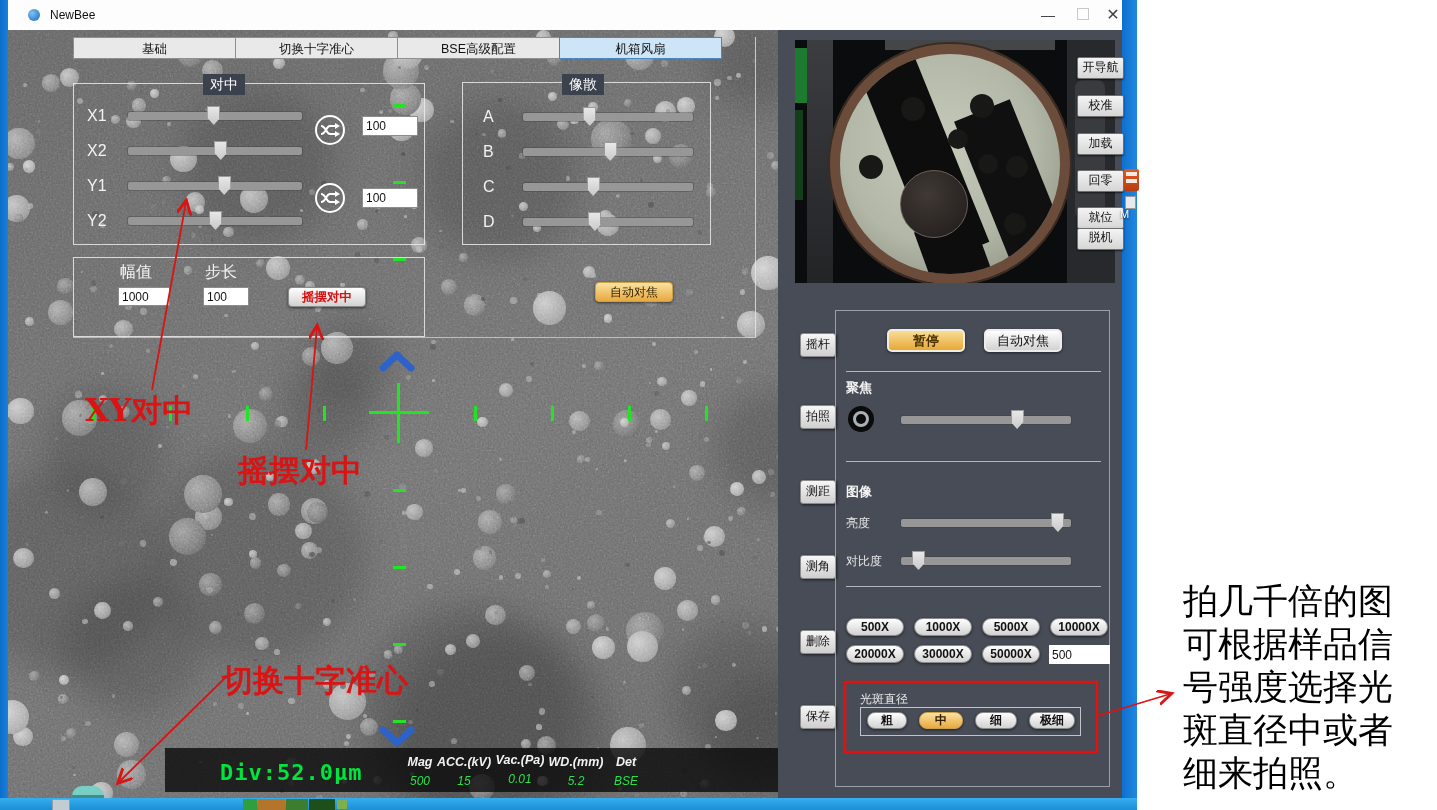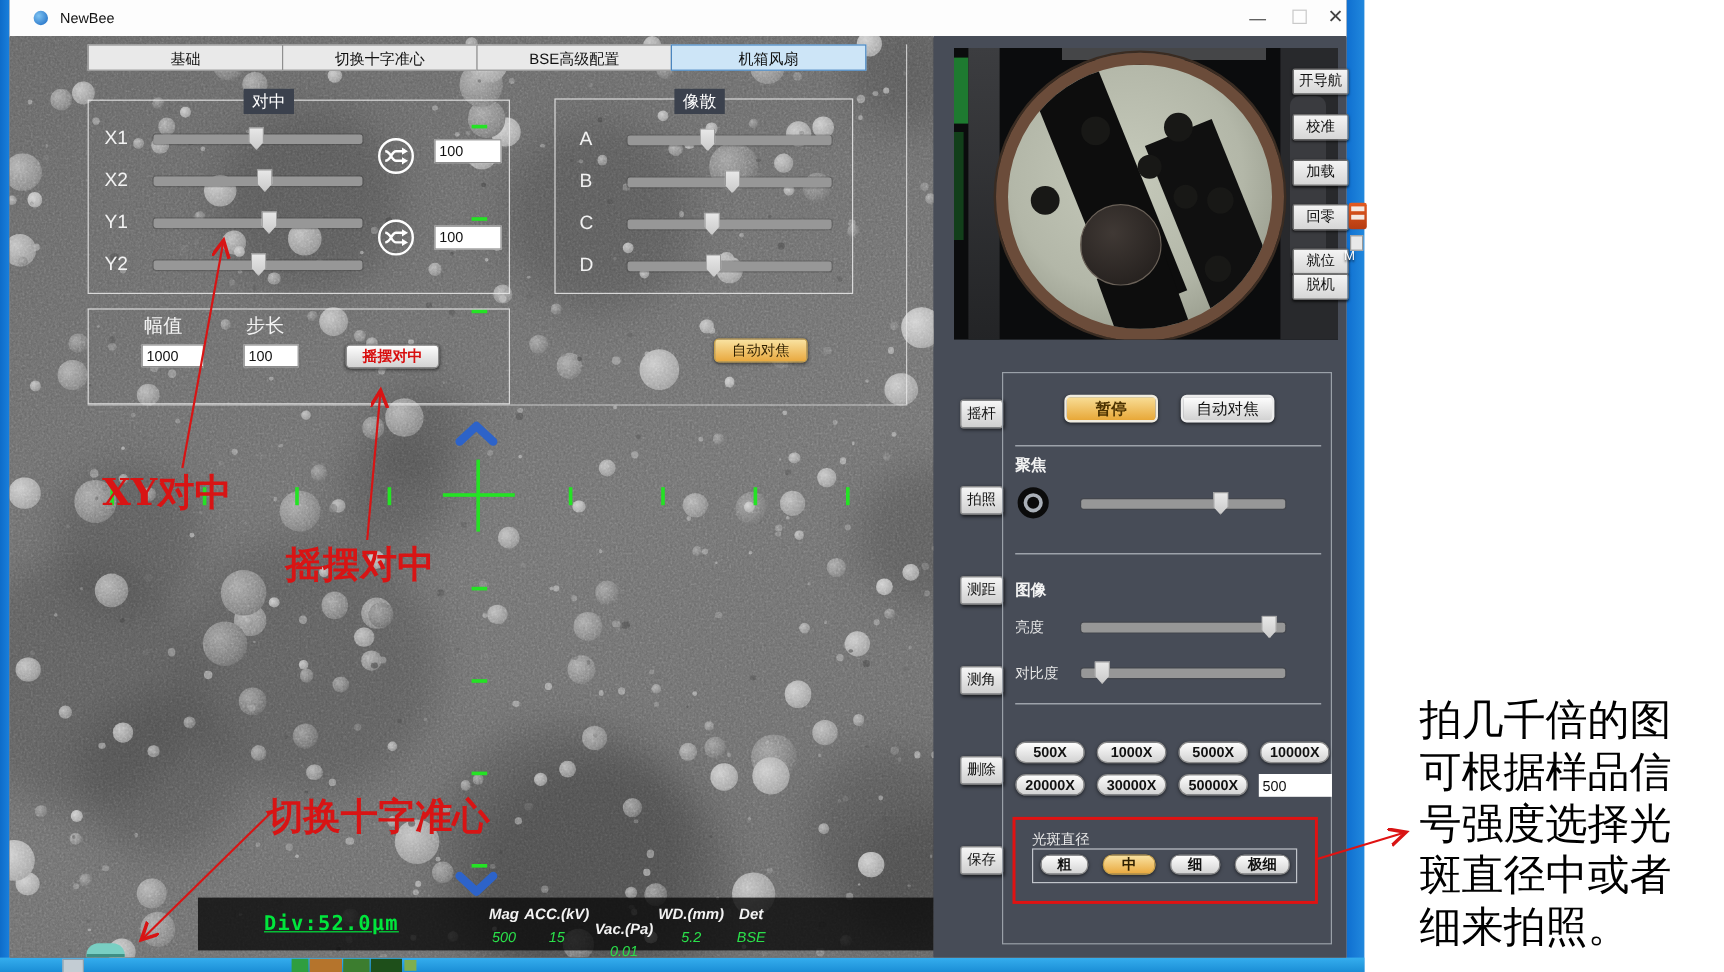--- a/index.html
+++ b/index.html
@@ -48,21 +48,21 @@
   .btn.lightbig{border:2px solid #ececec;border-radius:5px;}
   .btn.red-text{color:#d80f0f;font-weight:bold;}
 
   
   .vtick{width:3px;height:15px;background:#24e324;}
   .hdash{width:13px;height:3px;background:#24e324;}
   .chev{z-index:5;}
 
   
   #statusbar{background:rgba(8,8,8,.78);z-index:7;}
-  #div-text{font-family:"DejaVu Sans Mono",monospace;font-weight:bold;font-size:17px;color:#00e53c;letter-spacing:1px;text-decoration:underline;}
+  #div-text{font-family:"DejaVu Sans Mono",monospace;font-weight:bold;font-size:22px;color:#00e53c;letter-spacing:1px;}
   .scol{width:60px;text-align:center;}
   .scol .h{font-size:12.5px;font-weight:bold;font-style:italic;color:#f2f2f2;}
   .scol .v{font-size:12px;font-style:italic;color:#2ae04a;margin-top:5px;}
 
   
   .red-note{color:#d81414;font-family:"DejaVu Serif",serif;font-weight:bold;z-index:8;white-space:nowrap;}
 
   
   #rpanel{left:770px;top:30px;width:344px;height:768px;background:#474c57;}
   #camera{left:17px;top:10px;width:320px;height:243px;background:#0b0c0d;overflow:hidden;}
@@ -712,21 +712,21 @@
         <div class="abs" id="div-text" style="left:55px;top:12px;">Div:52.0μm</div>
         <div id="status-cols">
             <div class="scol" style="position: absolute; left: 225px; top: 7px;">
               <div class="h">Mag</div>
               <div class="v">500</div>
             </div>
             <div class="scol" style="position: absolute; left: 269px; top: 7px;">
               <div class="h">ACC.(kV)</div>
               <div class="v">15</div>
             </div>
-            <div class="scol" style="position: absolute; left: 325px; top: 19px;">
+            <div class="scol" style="position: absolute; left: 325px; top: 5px;">
               <div class="h">Vac.(Pa)</div>
               <div class="v">0.01</div>
             </div>
             <div class="scol" style="position: absolute; left: 381px; top: 7px;">
               <div class="h">WD.(mm)</div>
               <div class="v">5.2</div>
             </div>
             <div class="scol" style="position: absolute; left: 431px; top: 7px;">
               <div class="h">Det</div>
               <div class="v">BSE</div>

